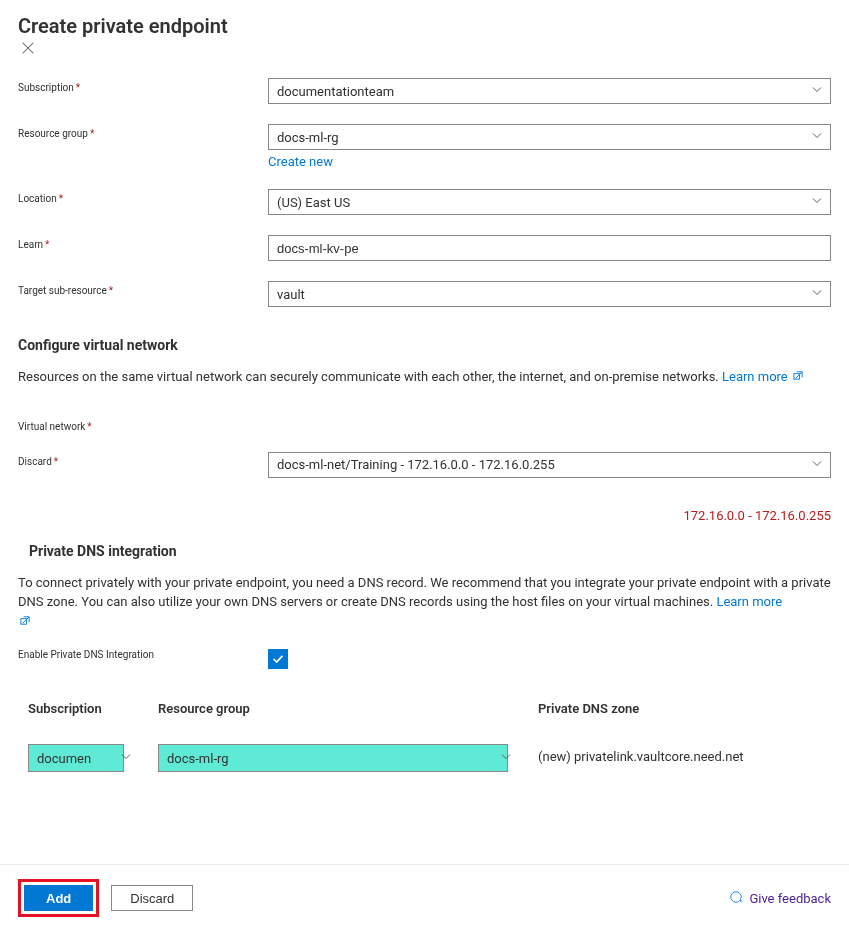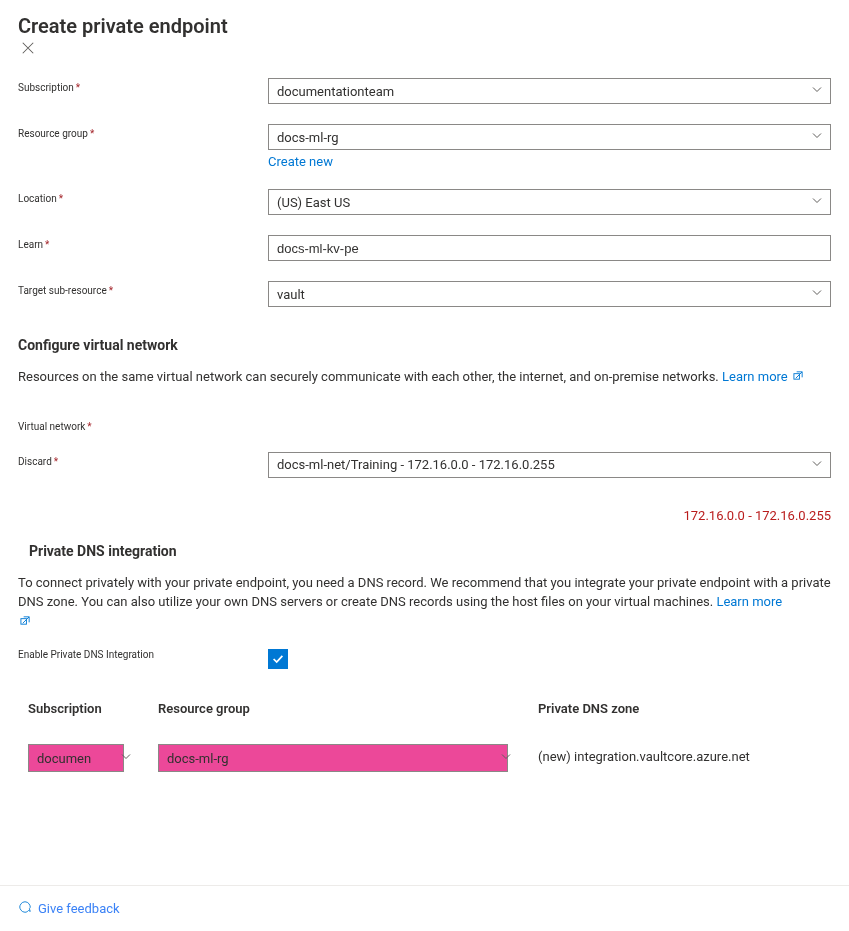--- a/index.html
+++ b/index.html
@@ -117,21 +117,21 @@
   .dns-col-2 { width: 360px; }
   .dns-col-3 { flex:1; }
   .dns-head {
     font-weight: 600;
     font-size: 13px;
     margin-bottom: 28px;
   }
   .dns-select {
     height: 28px;
     border: 1px solid #8a8886;
-    background:#ec4899;
+    background:#5eead4;
     display:flex; align-items:center;
     padding: 0 22px 0 8px;
     font-size:13px;
     position:relative;
     overflow:hidden; white-space:nowrap; text-overflow: ellipsis;
   }
   .dns-col-1 .dns-select { width: 96px; }
   .dns-col-2 .dns-select { width: 350px; }
   .dns-value { font-size:13px; padding-top:5px; }
   .footer {
@@ -158,21 +158,21 @@
   }
   .btn-secondary {
     background:#fff; color:#323130;
     border:1px solid #8a8886;
     font-size:13px;
     height: 26px; padding: 0 18px;
     cursor:pointer;
     margin-left: 12px;
   }
   .feedback {
-    color:#3b82f6; font-size:13px;
+    color:#4c1d95; font-size:13px;
     display:flex; align-items:center; gap:6px;
     cursor:pointer;
   }
   .feedback svg { width:14px; height:14px; }
 </style>
 </head>
 <body>
 
 <div class="panel">
   <div class="header-row">
@@ -352,27 +352,33 @@
         </div>
         <span class="chevron" style="right:6px;">
           <svg width="12" height="12" viewBox="0 0 12 12">
               <path d="M2 4 L6 8 L10 4" stroke="#605e5c" stroke-width="1" fill="none"></path>
             </svg>
         </span>
       </div>
     </div>
     <div class="dns-col-3">
       <div class="dns-head">Private DNS zone</div>
-      <div class="dns-value">(new) integration.vaultcore.azure.net</div>
+      <div class="dns-value">(new) privatelink.vaultcore.need.net</div>
     </div>
   </div>
 
 </div>
 
 <div class="footer">
+  <div class="btn-group">
+    <span class="highlight-box">
+      <button class="btn-primary">Add</button>
+    </span>
+    <button class="btn-secondary">Discard</button>
+  </div>
   <div class="feedback">
     <span>
       <svg viewBox="0 0 16 16">
           <path d="M8 2 C4 2 2 6 2 8 C2 10 4 14 8 14 C10 14 11 13 12 12 L14 13 L13 10 C14 9 14 8 14 8 C14 6 12 2 8 2 Z" stroke="#0078d4" stroke-width="1" fill="none"></path>
         </svg>
     </span>
     <span>Give feedback</span>
   </div>
 </div>
 

